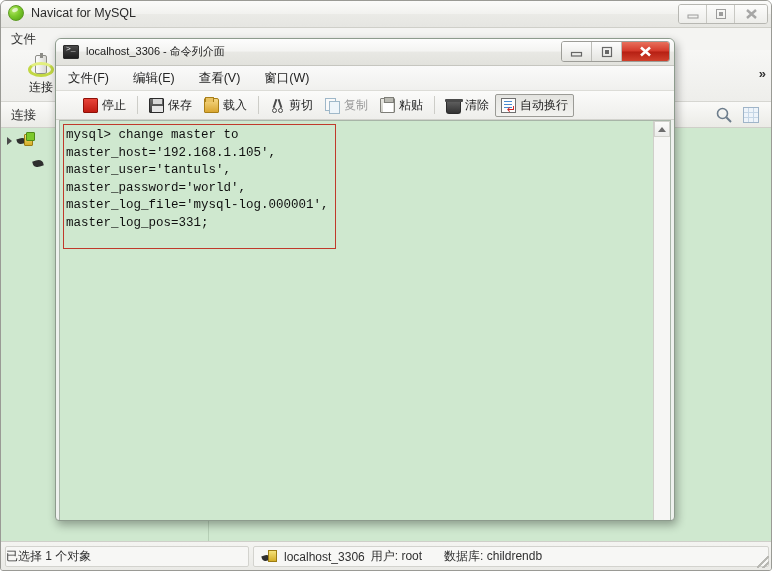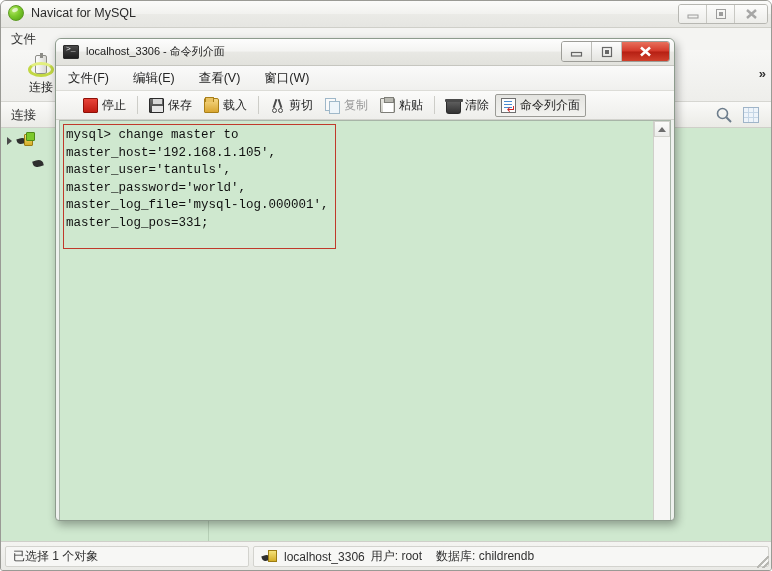--- a/index.html
+++ b/index.html
@@ -231,21 +231,20 @@
     background: linear-gradient(to bottom, #f4f4f1, #e9e9e5);
     border-top: 1px solid #cfcfc9;
   }
   #status-left-cell {
     position: absolute; left: 4px; top: 4px;
     width: 244px; height: 21px;
     background: #f7f7f5;
     border: 1px solid #d3d3ce;
     border-radius: 2px;
     display: flex; align-items: center;
-    padding-left: 7px;
   }
   #status-left-text { font-size: 12px; color: #303030; }
   #status-right-cell {
     position: absolute; left: 252px; top: 4px;
     width: 516px; height: 21px;
     background: #f7f7f5;
     border: 1px solid #d3d3ce;
     border-radius: 2px;
     display: flex; align-items: center;
     padding-left: 8px;
@@ -527,21 +526,21 @@
     <div id="status-left-cell">
       <span id="status-left-text">已选择 1 个对象</span>
     </div>
     <div id="status-right-cell">
       <div id="status-conn-icon">
         <div class="sleaf"></div>
           <div class="ssrv"></div>
       </div>
       <span class="status-seg">localhost_3306</span>
       <span class="status-seg" style="">用户: root</span>
-      <span class="status-seg" style="margin-left:8px">数据库: childrendb</span>
+      <span class="status-seg" style="margin-left:16px">数据库: childrendb</span>
     </div>
     <div id="status-resizer"></div>
   </div>
 </div>
 
 <div id="cmd-window">
 
   <div id="cmd-titlebar">
     <div id="cmd-icon"></div>
     <div id="cmd-title-text">localhost_3306 - 命令列介面</div>
@@ -603,21 +602,21 @@
       <span class="ico ico-paste"></span>
       <span>粘贴</span>
     </div>
     <div class="tbsep"></div>
     <div class="tbtn">
       <span class="ico ico-clear"></span>
       <span>清除</span>
     </div>
     <div class="tbtn pressed">
       <span class="ico ico-wrap"></span>
-      <span>命令列介面</span>
+      <span>自动换行</span>
     </div>
   </div>
 
   <div id="cmd-console-wrap">
     <div id="cmd-console">
       <div id="sql-block">
         <pre id="sql-text">mysql&gt; change master to
 master_host='192.168.1.105',
 master_user='tantuls',
 master_password='world',

